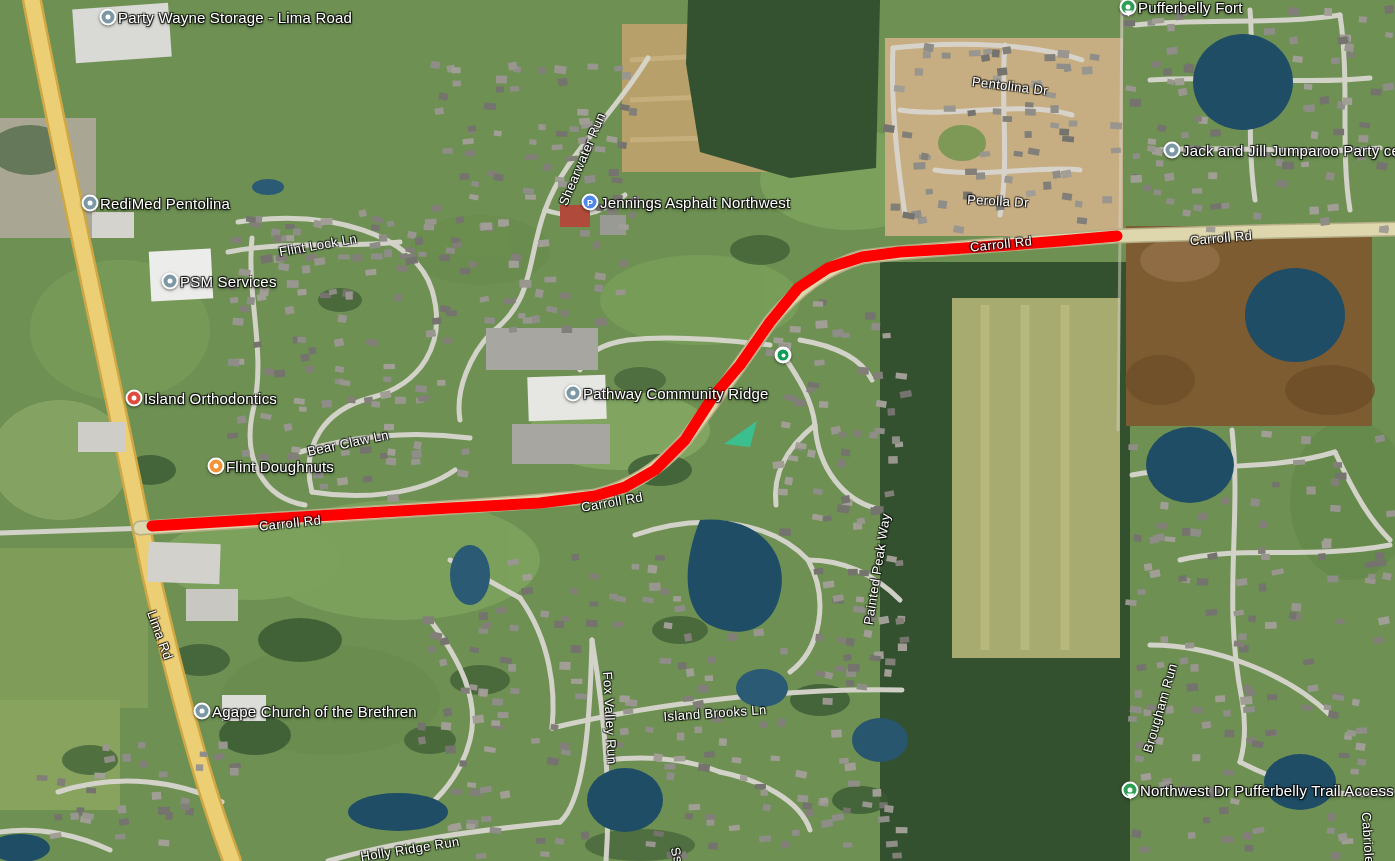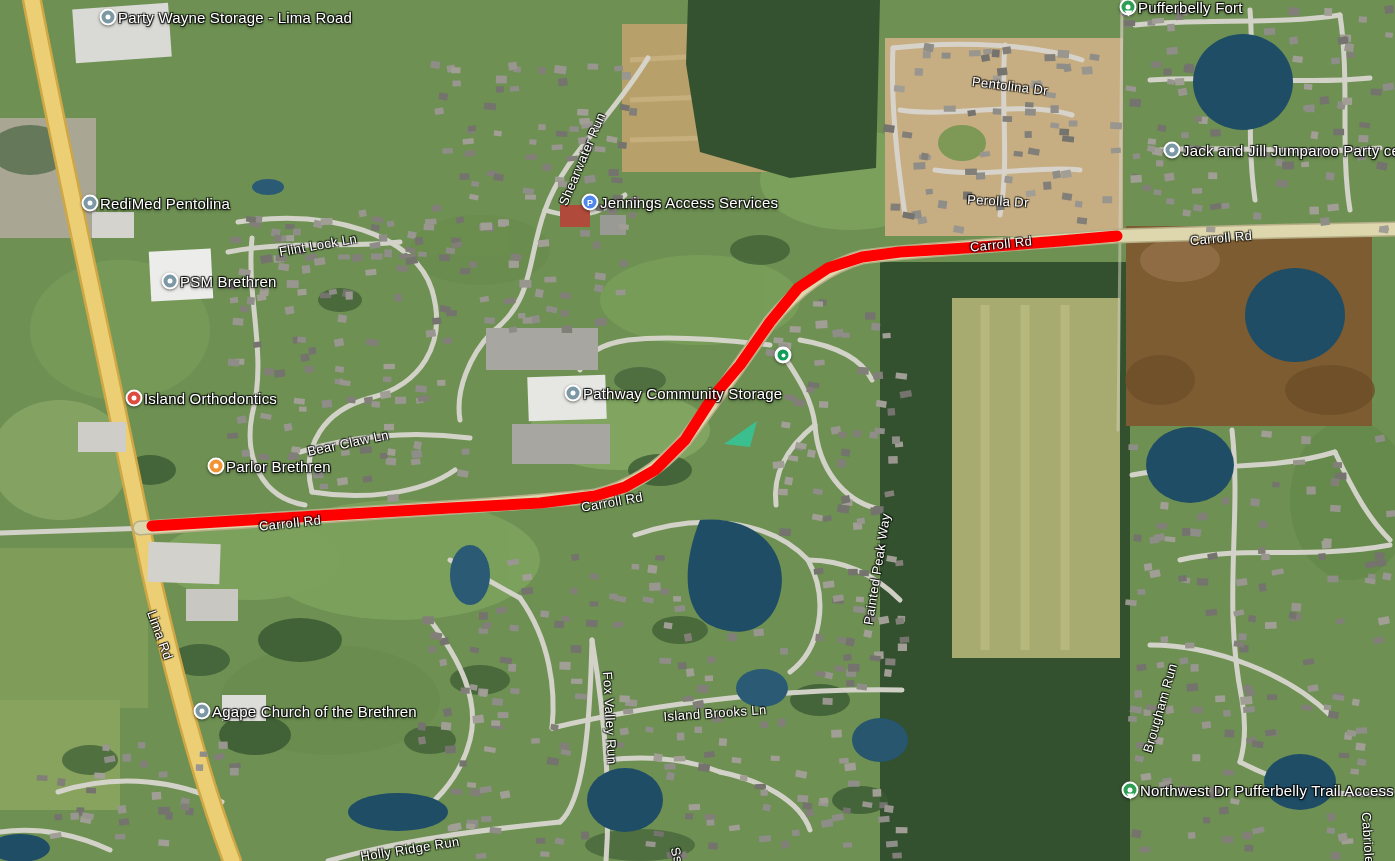--- a/index.html
+++ b/index.html
@@ -2504,37 +2504,37 @@
       <div class="poi" style="left: 108px; top: 17px;">
         <span class="pin pin-gray"></span>
         <span class="poi-label">Party Wayne Storage - Lima Road</span>
       </div>
       <div class="poi" style="left: 90px; top: 203px;">
         <span class="pin pin-gray"></span>
         <span class="poi-label">RediMed Pentolina</span>
       </div>
       <div class="poi" style="left: 170px; top: 281px;">
         <span class="pin pin-gray"></span>
-        <span class="poi-label">PSM Brethren</span>
+        <span class="poi-label">PSM Services</span>
       </div>
       <div class="poi" style="left: 134px; top: 398px;">
         <span class="pin pin-red"></span>
         <span class="poi-label">Island Orthodontics</span>
       </div>
       <div class="poi" style="left: 216px; top: 466px;">
         <span class="pin pin-orange"></span>
-        <span class="poi-label">Parlor Brethren</span>
+        <span class="poi-label">Flint Doughnuts</span>
       </div>
       <div class="poi" style="left: 590px; top: 202px;">
         <span class="pin pin-blue">P</span>
-        <span class="poi-label">Jennings Access Services</span>
+        <span class="poi-label">Jennings Asphalt Northwest</span>
       </div>
       <div class="poi" style="left: 573px; top: 393px;">
         <span class="pin pin-gray"></span>
-        <span class="poi-label">Pathway Community Storage</span>
+        <span class="poi-label">Pathway Community Ridge</span>
       </div>
       <div class="poi" style="left: 202px; top: 711px;">
         <span class="pin pin-gray"></span>
         <span class="poi-label">Agape Church of the Brethren</span>
       </div>
       <div class="poi" style="left: 1172px; top: 150px;">
         <span class="pin pin-gray"></span>
         <span class="poi-label">Jack and Jill Jumparoo Party central</span>
       </div>
       <div class="poi" style="left: 1128px; top: 7px;">

